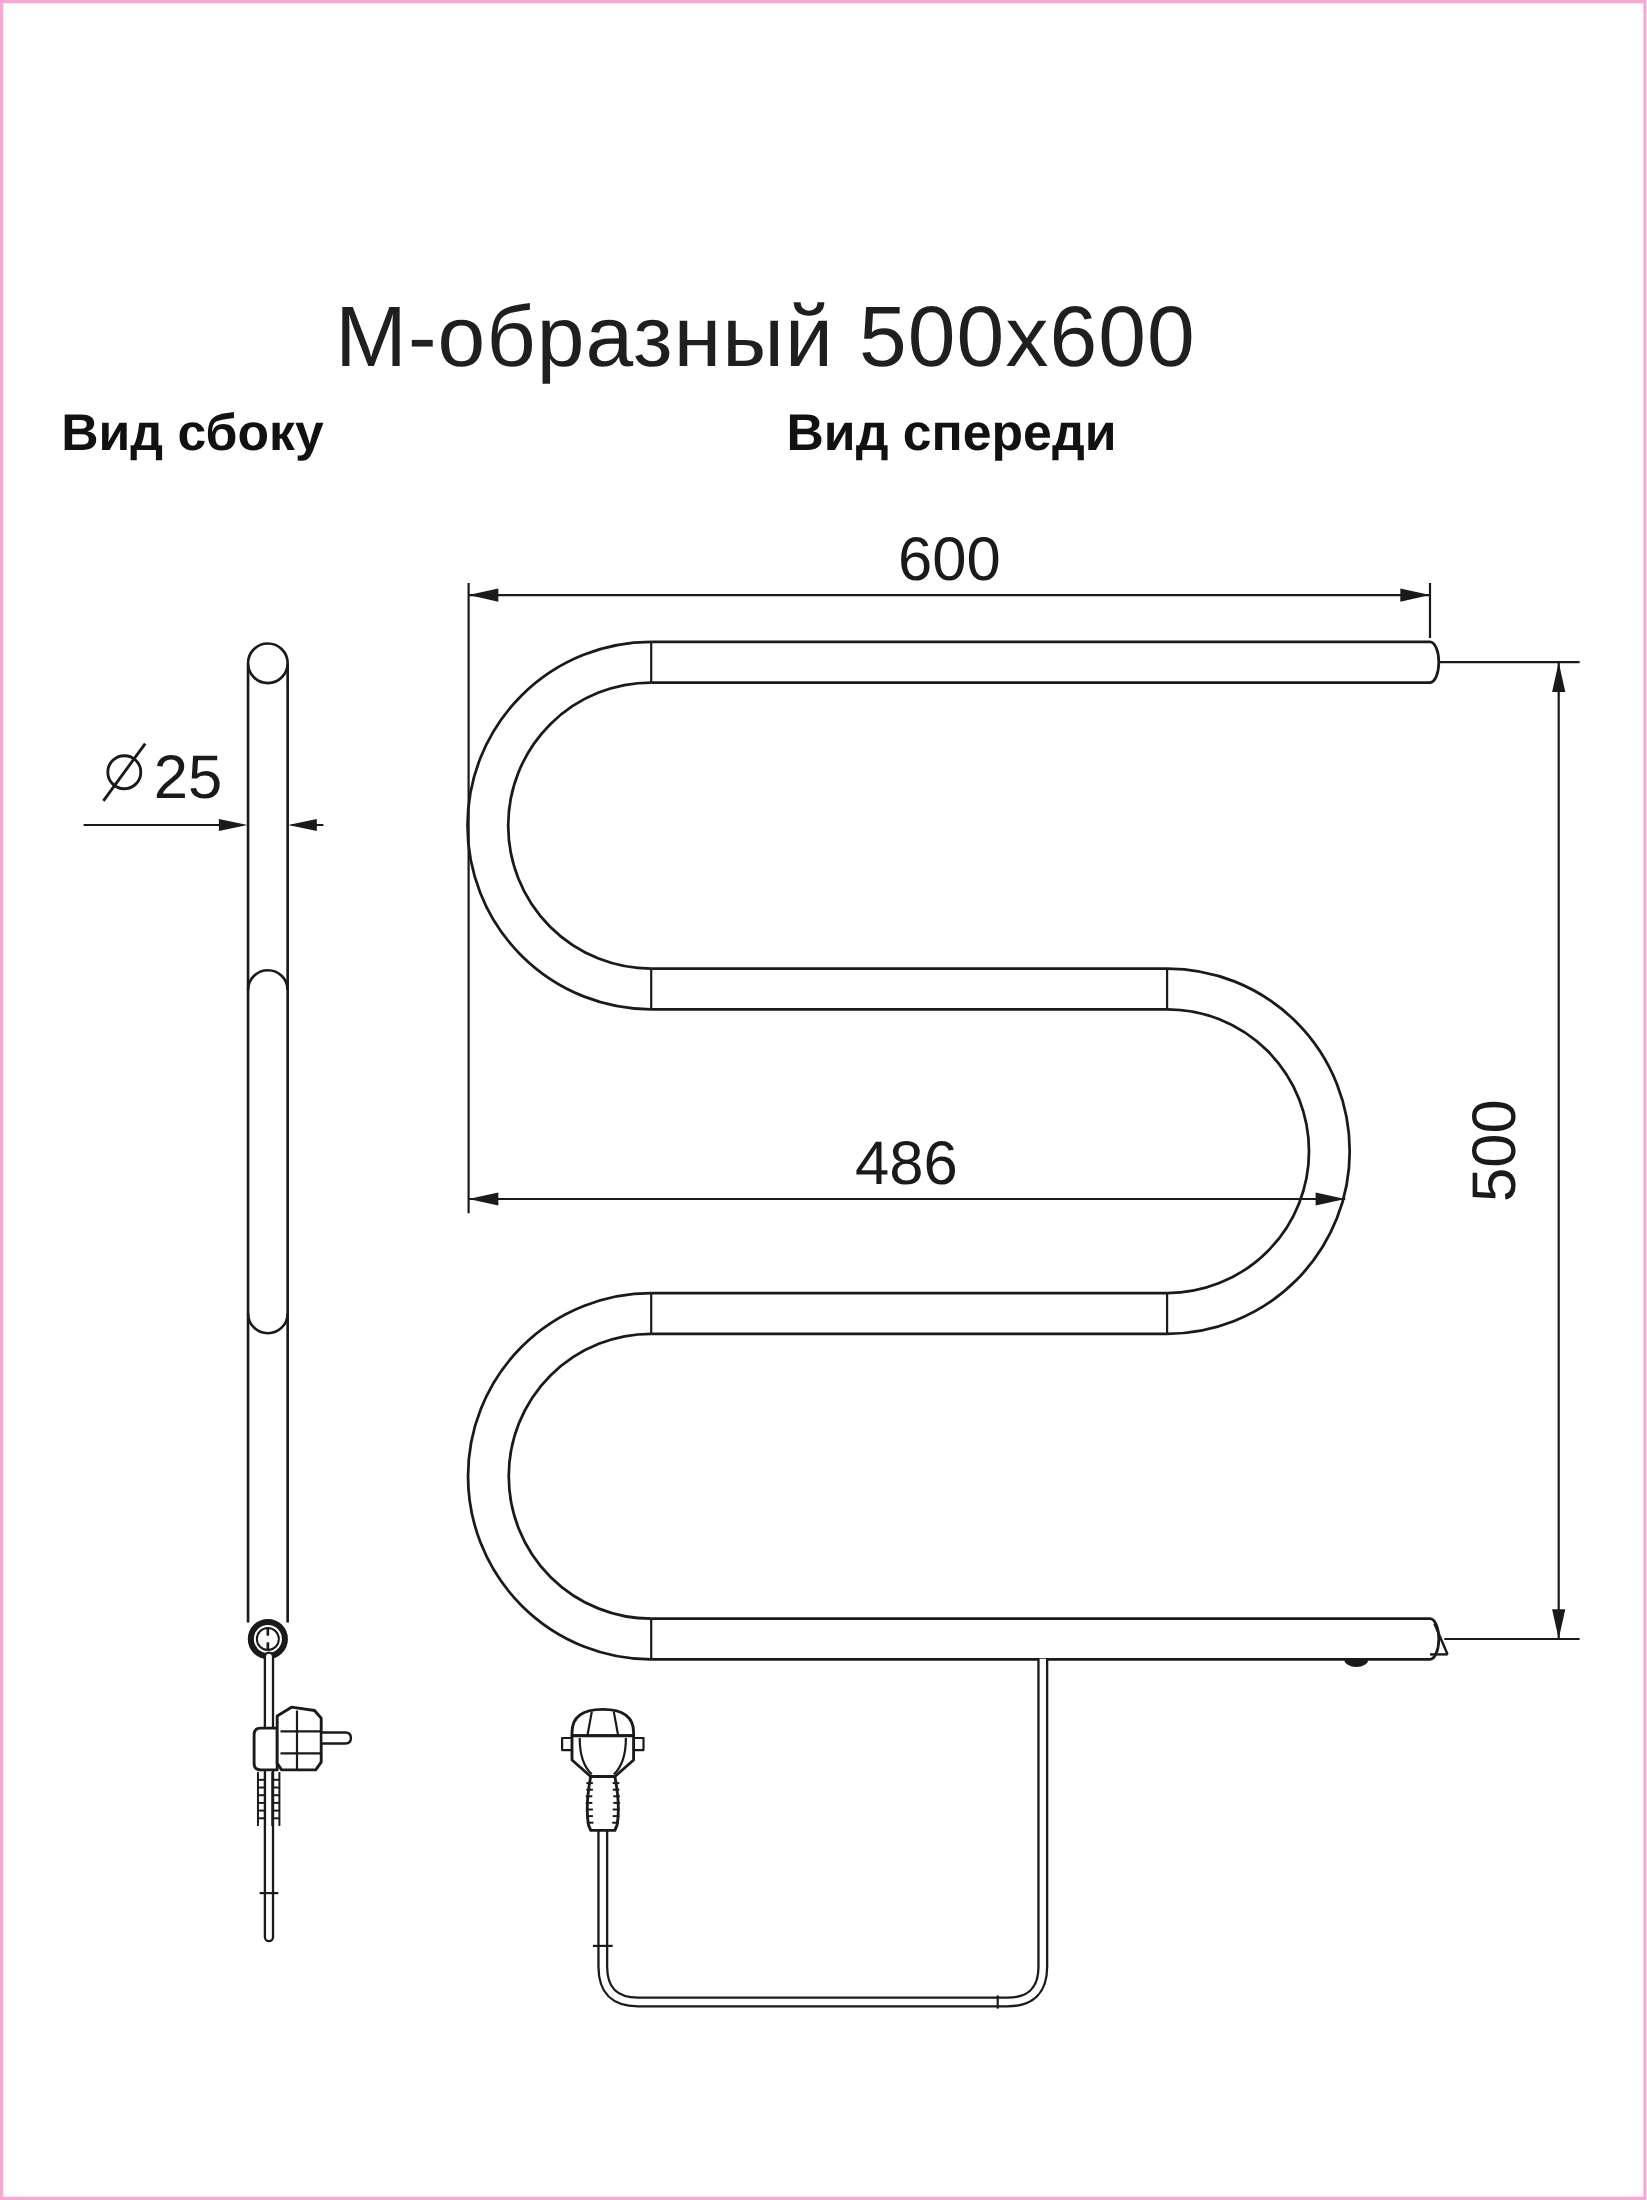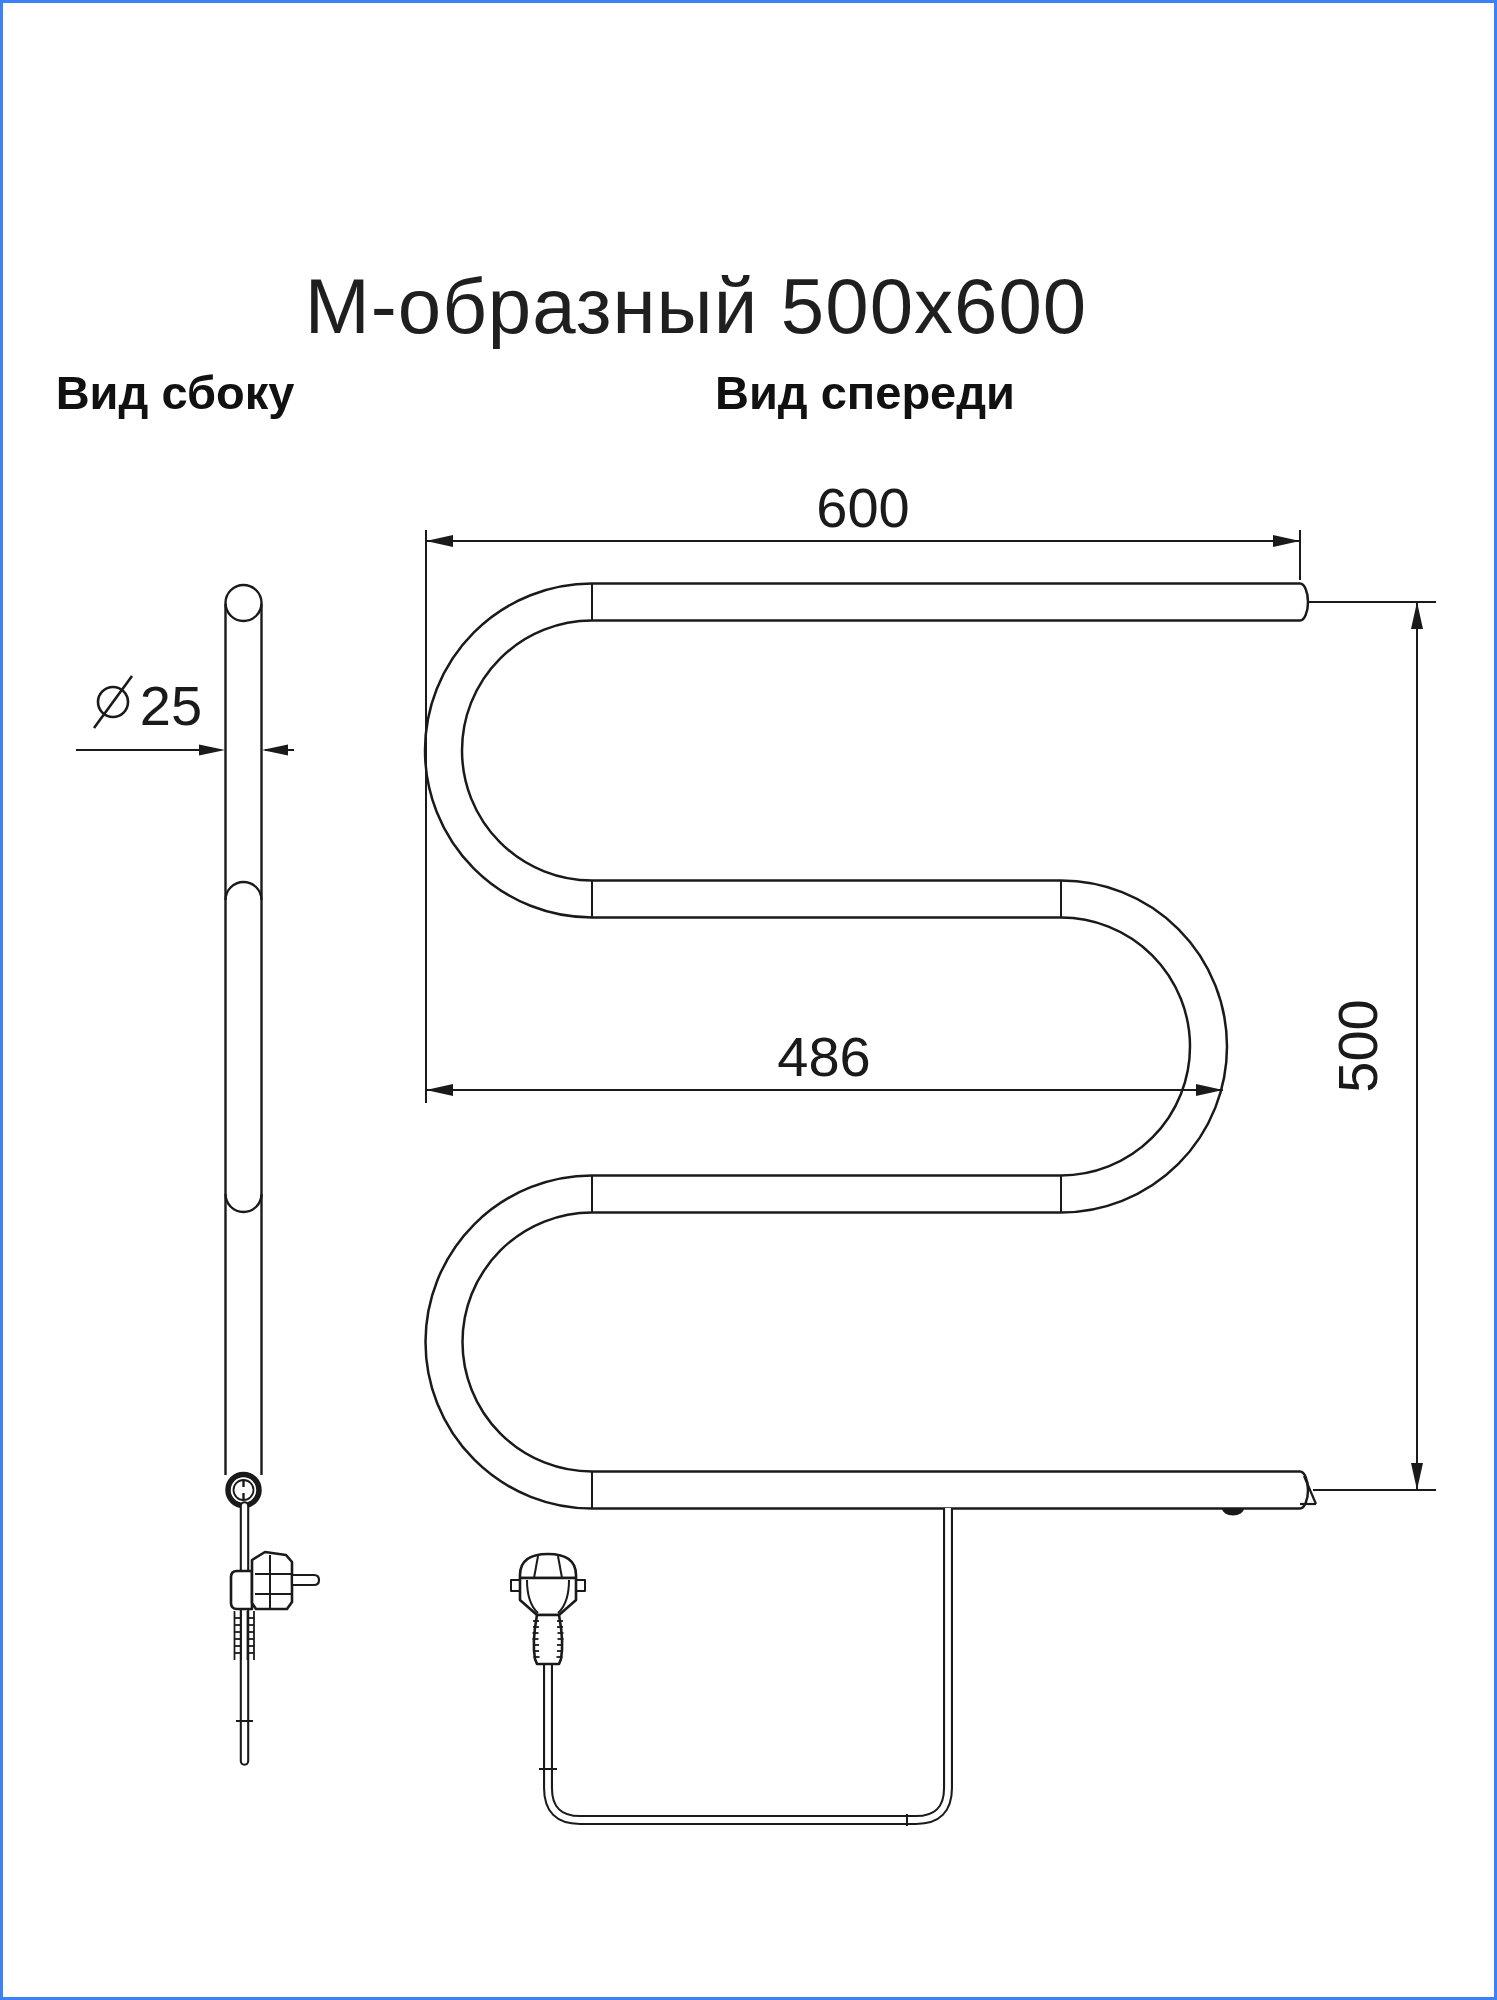--- a/index.html
+++ b/index.html
@@ -1,21 +1,21 @@
 <!DOCTYPE html>
 <html><head>
 <meta charset="utf-8">
 <style>
   html,body{margin:0;padding:0;background:#fff;}
   .page{
     position:relative;
     width:1497px;height:2000px;
     background:#ffffff;
     box-sizing:border-box;
-    border:3px solid #3b82f6;
+    border:3px solid #f9a8d4;
     font-family:"Liberation Sans", sans-serif;
     color:#1a1a1a;
     overflow:hidden;
   }
   .drawing-title{
     position:absolute;
     left:693px;top:258px;
     transform:translateX(-50%);
     font-size:78px;
     font-weight:400;

